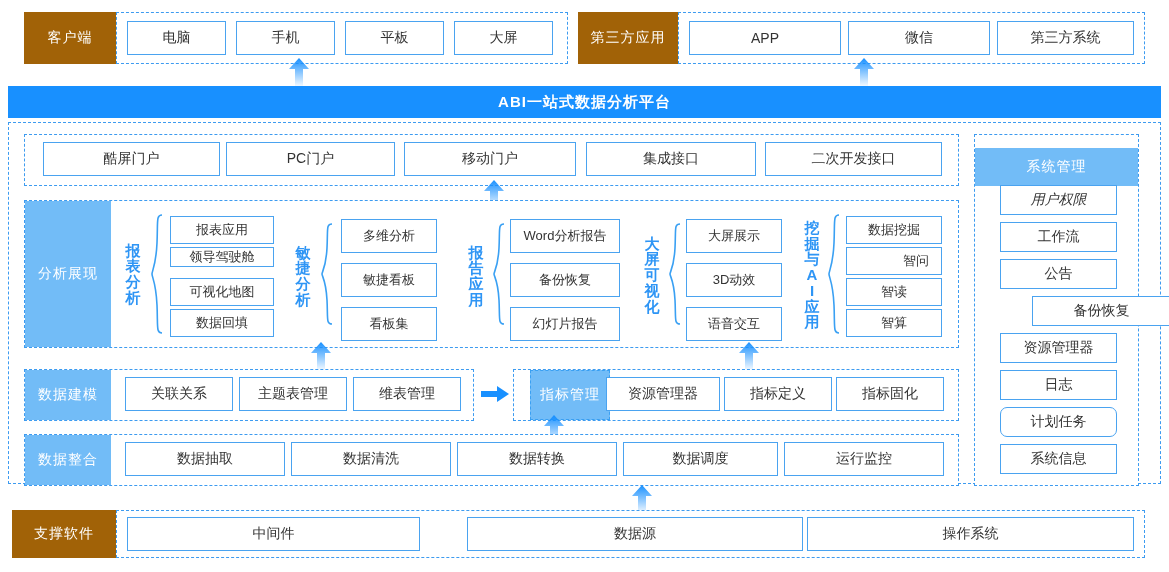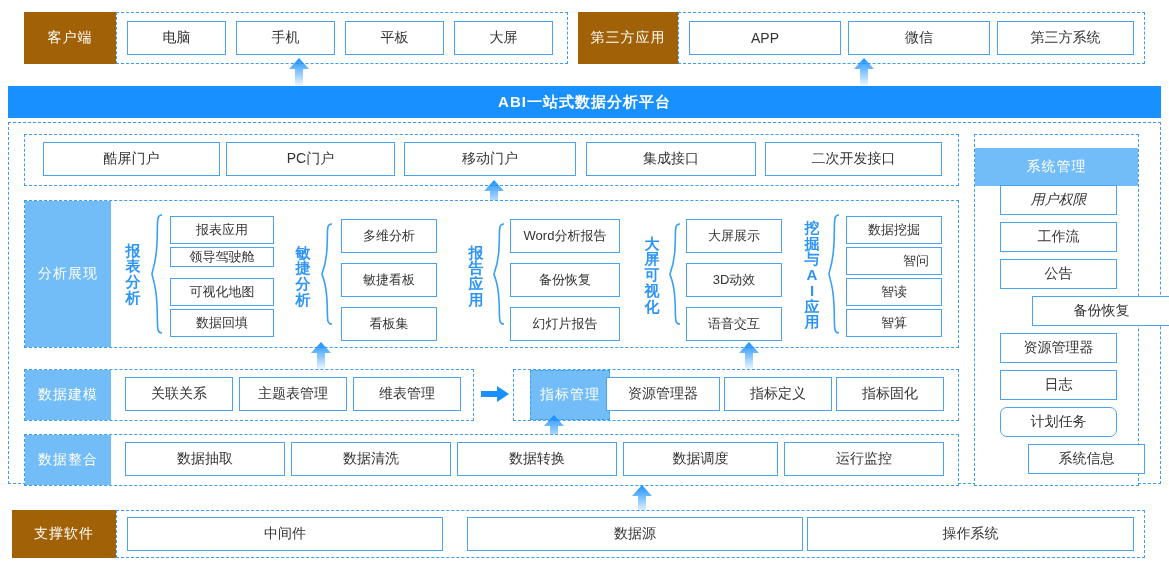--- a/index.html
+++ b/index.html
@@ -241,27 +241,27 @@
 
   <div class="abs tag-light" style="left:975px;top:148px;width:163px;height:38px;">系统管理</div>
 
   <div class="abs card" style="left:1000px;top:185px;width:117px;height:30px;font-style:italic;">用户权限</div>
   <div class="abs card" style="left:1000px;top:222px;width:117px;height:30px;">工作流</div>
   <div class="abs card" style="left:1000px;top:259px;width:117px;height:30px;">公告</div>
   <div class="abs card" style="left:1000px;top:296px;width:139px;height:30px;margin-left:32px;">备份恢复</div>
   <div class="abs card" style="left:1000px;top:333px;width:117px;height:30px;">资源管理器</div>
   <div class="abs card" style="left:1000px;top:370px;width:117px;height:30px;">日志</div>
   <div class="abs card" style="left:1000px;top:407px;width:117px;height:30px;border-radius:7px;">计划任务</div>
-  <div class="abs card" style="left:1000px;top:444px;width:117px;height:30px;margin-left:28px;">系统信息</div>
+  <div class="abs card" style="left:1000px;top:444px;width:117px;height:30px;">系统信息</div>
 
   <svg class="uparrow" style="left:631px;top:485px;" width="22" height="28" viewBox="0 0 22 28">
     <polygon points="11,0 21,11 15,11 15,28 7,28 7,11 1,11" fill="url(#agrad)"></polygon>
   </svg>
 
   <div class="abs tag-dark" style="left:12px;top:510px;width:104px;height:48px;">支撑软件</div>
 
   <div class="abs dashed-box" style="left:116px;top:510px;width:1029px;height:48px;"></div>
 
-  <div class="abs card" style="left:127px;top:517px;width:316px;height:34px;">中间件</div>
+  <div class="abs card" style="left:127px;top:517px;width:293px;height:34px;">中间件</div>
   <div class="abs card" style="left:467px;top:517px;width:336px;height:34px;">数据源</div>
   <div class="abs card" style="left:807px;top:517px;width:327px;height:34px;">操作系统</div>
 
 </div>
 
 </body></html>

